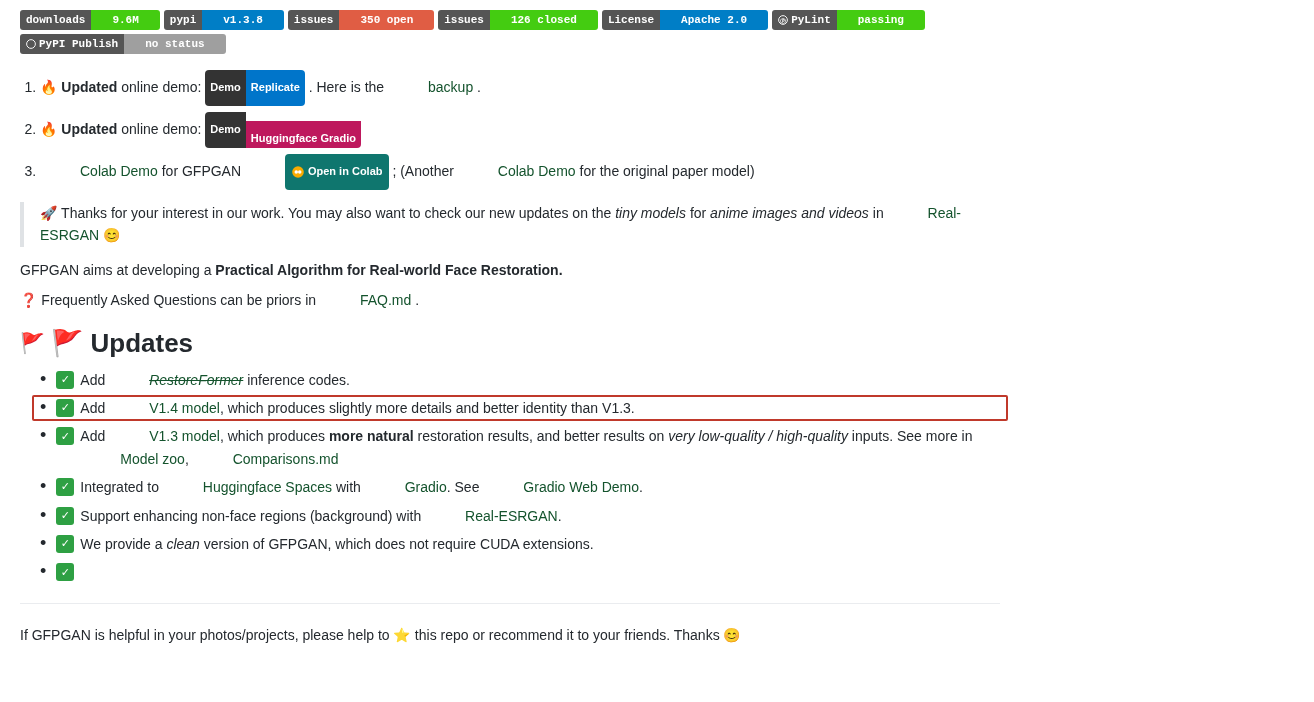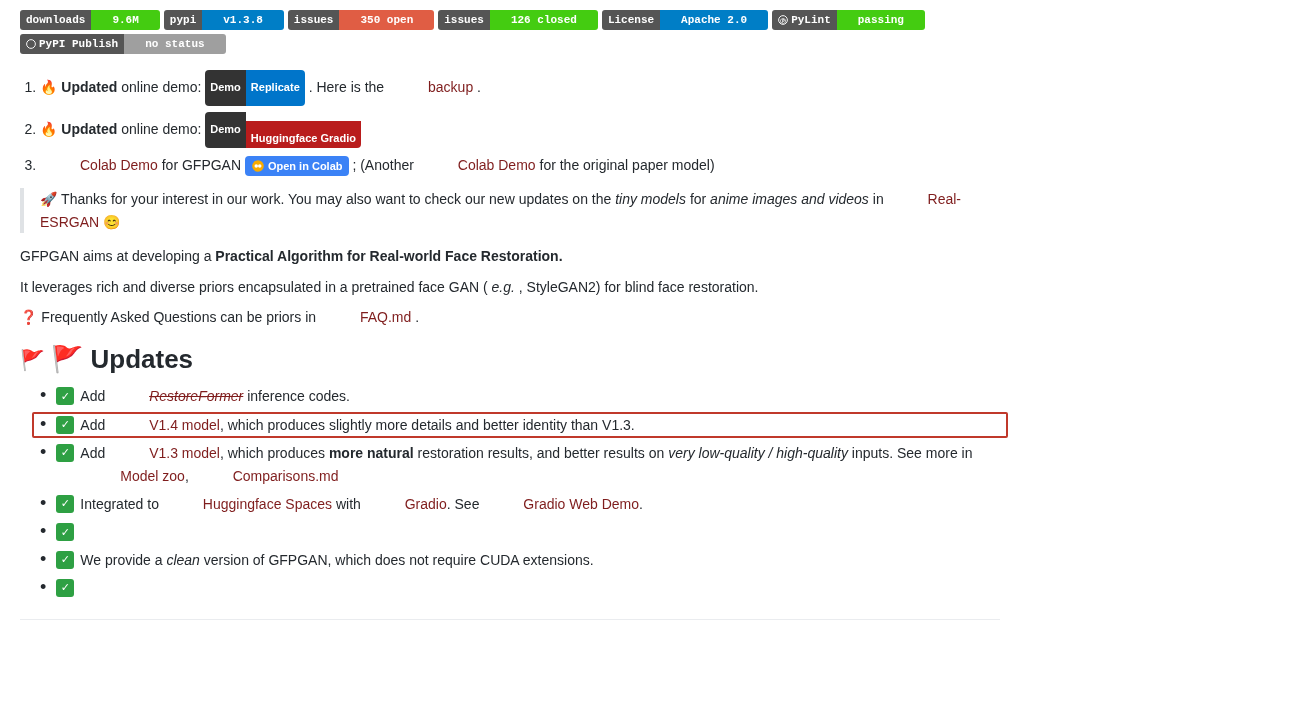--- a/index.html
+++ b/index.html
@@ -80,37 +80,38 @@
       height: 100%;
       display: flex;
       align-items: center;
       color: #fff;
     }
     .ib-replicate .ib-value { background: #0075ca; }
 
     .colab-btn {
       display: inline-flex;
       align-items: center;
-      background: #3b82f6;
+      background: #0f766e;
       border-radius: 4px;
       padding: 1px 6px;
       font-size: 11px;
       font-weight: 600;
       color: #fff;
       vertical-align: middle;
-      height: 20px;
+      height: 36px;
       gap: 3px;
+      margin-left: 40px;
     }
     .colab-icon {
       width: 14px;
       height: 14px;
     }
 
     a {
-      color: #7f1d1d;
+      color: #14532d;
       text-decoration: none;
       padding-left: 40px;
     }
 
     .blockquote-section {
       border-left: 4px solid #dfe2e5;
       padding-left: 16px;
       margin: 12px 0;
       color: #24292e;
       font-size: 14px;
@@ -242,21 +243,21 @@
       <span>. Here is the </span>
       <a href="#">backup</a>
       <span>.</span>
     </li>
     <li>
       <span>🔥 </span>
       <strong>Updated</strong>
       <span> online demo: </span>
       <span class="inline-badge">
         <span class="ib-label">Demo</span>
-        <span class="ib-value" style="background:#b91c1c;margin-top:17px;">Huggingface Gradio</span>
+        <span class="ib-value" style="background:#be185d;margin-top:17px;">Huggingface Gradio</span>
       </span>
     </li>
     <li>
       <a href="#">Colab Demo</a>
       <span> for GFPGAN </span>
       <span class="colab-btn">
         <svg class="colab-icon" viewBox="0 0 24 24" fill="none">
           <circle cx="12" cy="12" r="10" fill="#F9AB00"></circle>
           <circle cx="9" cy="12" r="3" fill="#fff"></circle>
           <circle cx="15" cy="12" r="3" fill="#fff"></circle>
@@ -279,25 +280,20 @@
       <span> in </span>
       <a href="#">Real-ESRGAN</a>
       <span> 😊</span>
     </p>
   </div>
 
   <p>
     <span>GFPGAN aims at developing a </span>
     <strong>Practical Algorithm for Real-world Face Restoration.</strong>
   </p>
-  <p>
-    <span>It leverages rich and diverse priors encapsulated in a pretrained face GAN (</span>
-    <em>e.g.</em>
-    <span>, StyleGAN2) for blind face restoration.</span>
-  </p>
 
   <p>
     <span>❓</span>
     <span> Frequently Asked Questions can be priors in </span>
     <a href="#">FAQ.md</a>
     <span>.</span>
   </p>
 
   <div class="section-title">
     <span>🚩</span>
@@ -335,34 +331,43 @@
       <span class="bullet-dot">•</span>
       <span class="check-icon">✓</span>
       <span>
         Integrated to <a href="#">Huggingface Spaces</a> with <a href="#">Gradio</a>. See <a href="#">Gradio Web Demo</a>.
       </span>
     </li>
 
     <li>
       <span class="bullet-dot">•</span>
       <span class="check-icon">✓</span>
+      <span>
+        Support enhancing non-face regions (background) with <a href="#">Real-ESRGAN</a>.
+      </span>
     </li>
 
     <li>
       <span class="bullet-dot">•</span>
       <span class="check-icon">✓</span>
       <span>
         We provide a <em>clean</em> version of GFPGAN, which does not require CUDA extensions.
       </span>
     </li>
 
     <li>
       <span class="bullet-dot">•</span>
       <span class="check-icon">✓</span>
     </li>
   </ul>
 
   <hr class="divider">
 
   <div class="bottom-section">
+    <p>
+      <span>If GFPGAN is helpful in your photos/projects, please help to </span>
+      <span>⭐</span>
+      <span> this repo or recommend it to your friends. Thanks</span>
+      <span>😊</span>
+    </p>
   </div>
 
 </div>
 
 </body></html>

